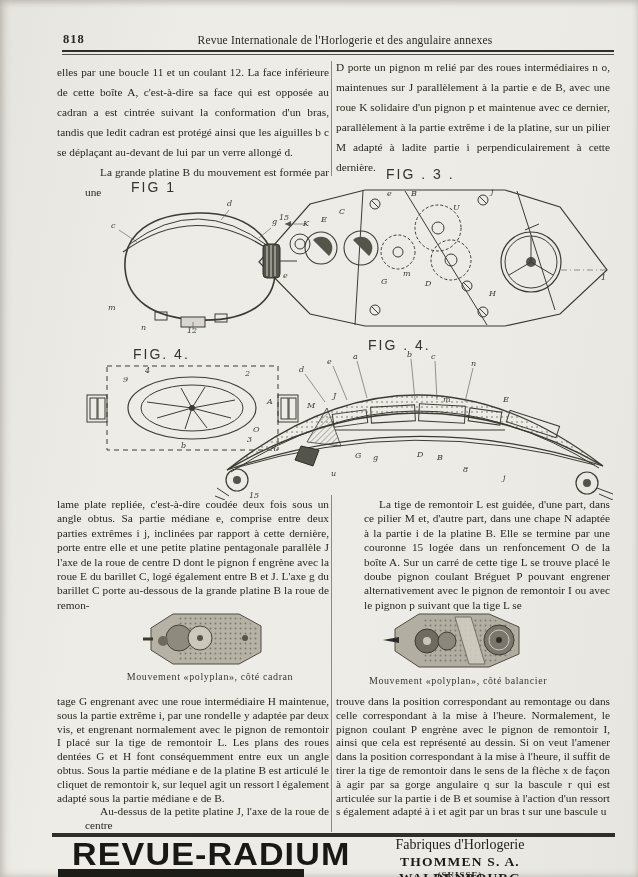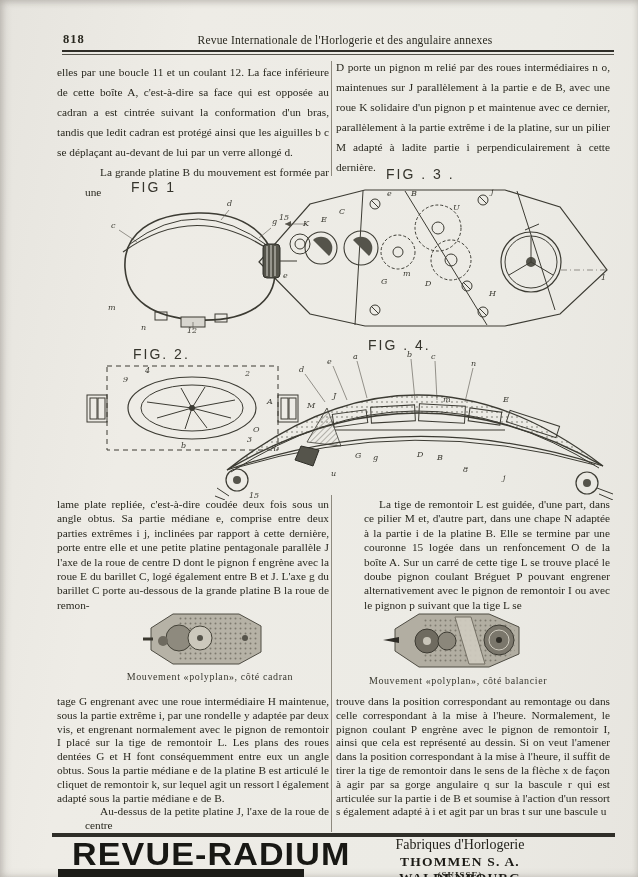--- a/index.html
+++ b/index.html
@@ -146,21 +146,21 @@
       <text class="ann" x="126" y="102">G</text>
       <text class="ann" x="156" y="14">B</text>
       <text class="ann" x="132" y="14">e</text>
       <text class="ann" x="236" y="12">j</text>
       <text class="ann" x="234" y="114">H</text>
       <text class="ann" x="346" y="98">1</text>
       <text class="ann" x="198" y="28">U</text>
     </svg>
   </div>
 
-  <div class="abs fig-label" style="left:133px;top:346px;">FIG. 2.</div>
+  <div class="abs fig-label" style="left:133px;top:346px;">FIG. 4.</div>
   <div class="abs" style="left:85px;top:358px;">
     <svg width="215" height="100" viewBox="0 0 215 100">
       <rect class="ln" x="22" y="8" width="171" height="84" stroke-dasharray="5 4"></rect>
       <ellipse class="ln" stroke-width="1.2" cx="107" cy="50" rx="64" ry="31"></ellipse>
       <ellipse class="ln" cx="107" cy="50" rx="51" ry="23"></ellipse>
       <g stroke="#3c3b33" stroke-width="1">
         <line x1="107" y1="50" x2="62" y2="44"></line>
           <line x1="107" y1="50" x2="72" y2="60"></line>
         <line x1="107" y1="50" x2="96" y2="30"></line>
           <line x1="107" y1="50" x2="120" y2="29"></line>

